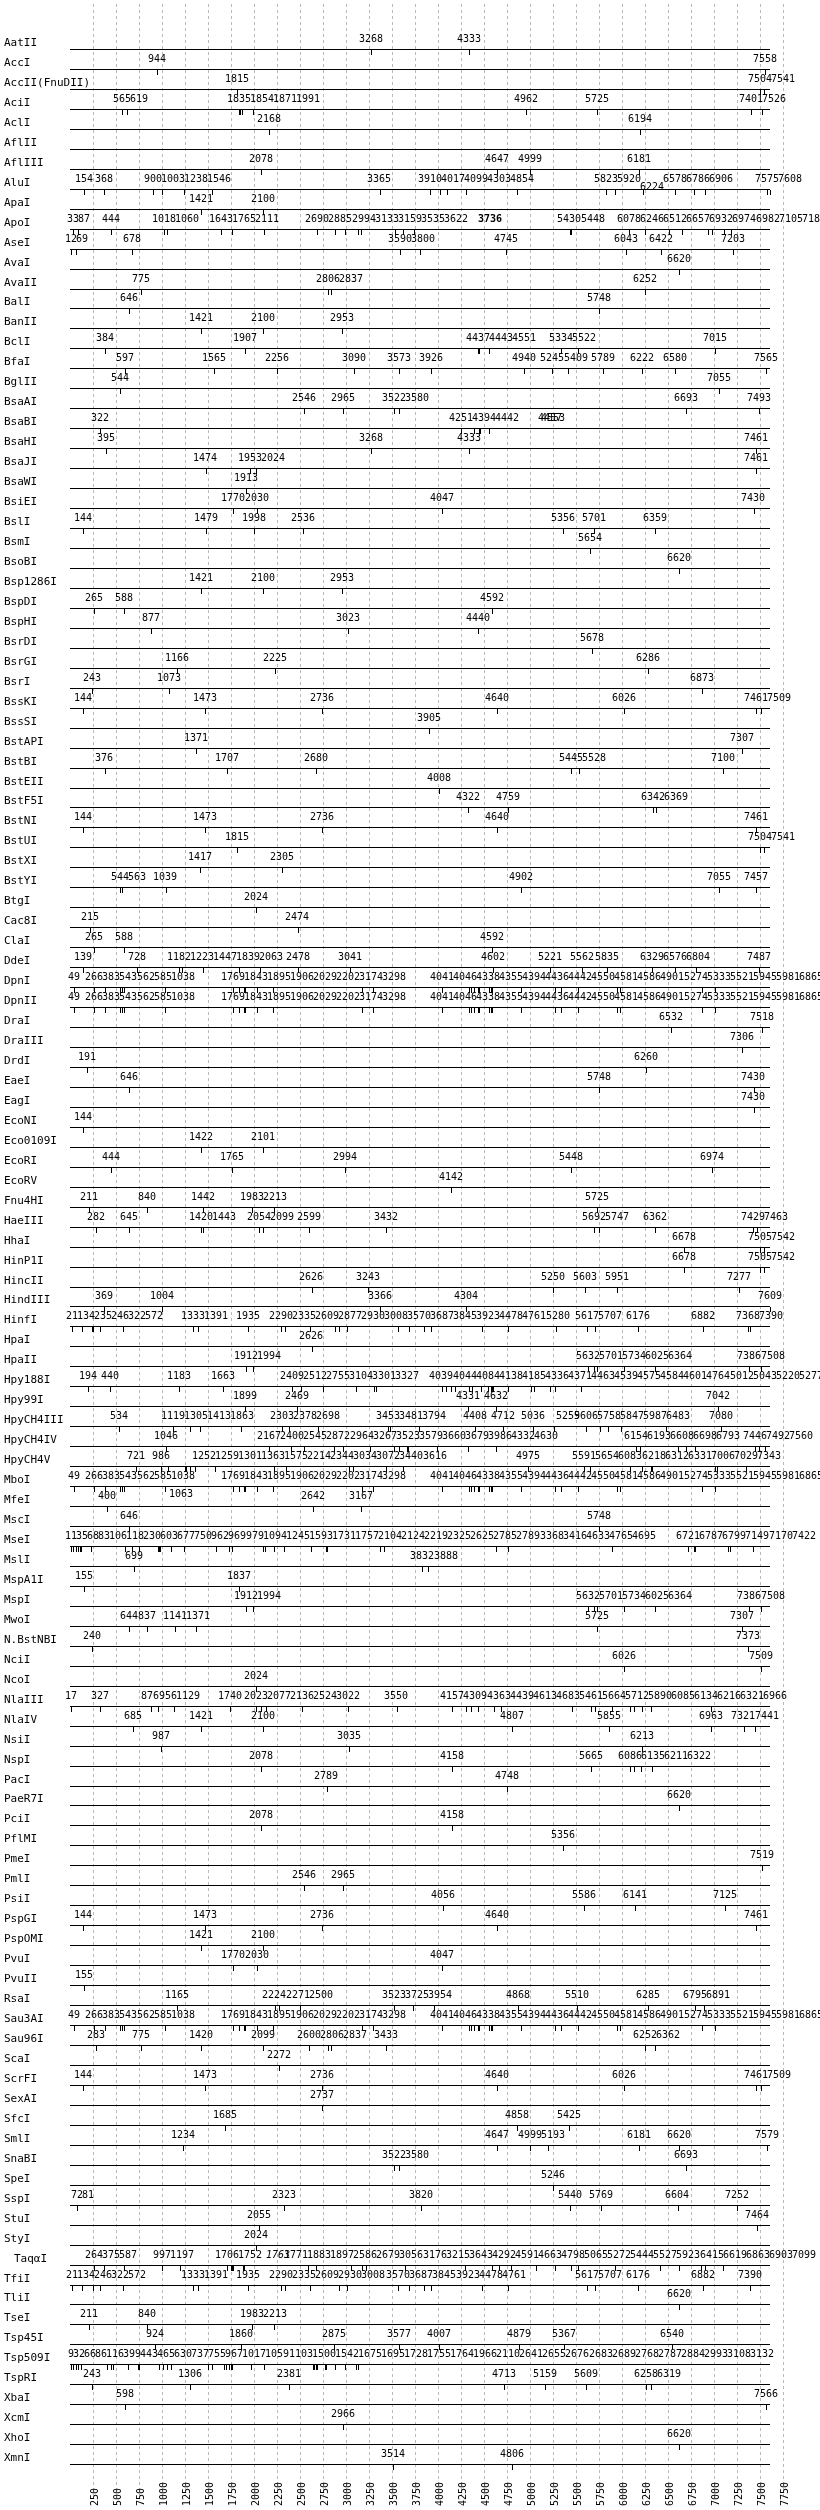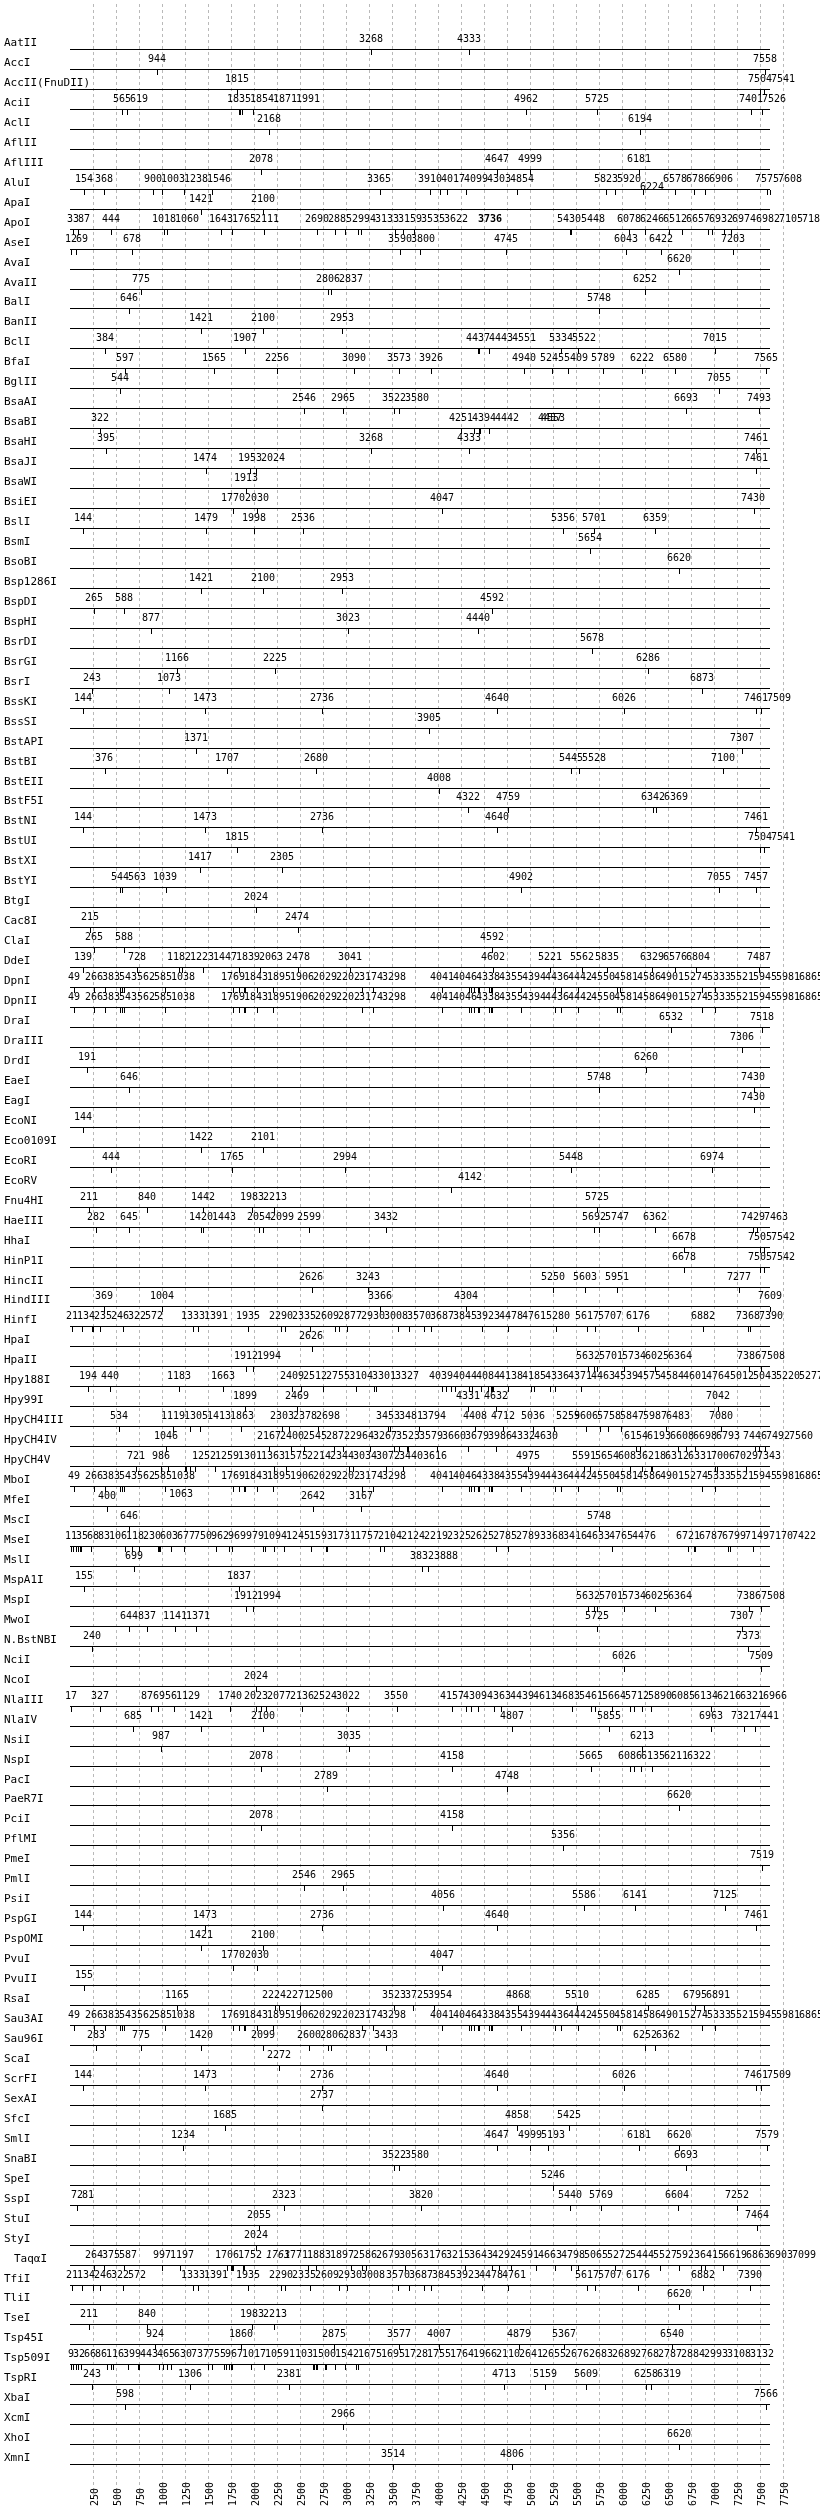--- a/index.html
+++ b/index.html
@@ -788,21 +788,21 @@
     <div class="tick" style="left: 571px; top: 1168px;"></div>
     <div class="tick" style="left: 712px; top: 1168px;"></div>
     <div class="slabel" style="left: 102px; top: 1151px;">444</div>
     <div class="slabel" style="left: 220px; top: 1151px;">1765</div>
     <div class="slabel" style="left: 333px; top: 1151px;">2994</div>
     <div class="slabel" style="left: 559px; top: 1151px;">5448</div>
     <div class="slabel" style="left: 700px; top: 1151px;">6974</div>
     <div class="ename" style="top: 1175px;">EcoRV</div>
     <div class="rowline" style="top: 1187px; left: 70px; width: 700px;"></div>
     <div class="tick" style="left: 451px; top: 1188px;"></div>
-    <div class="slabel" style="left: 458px; top: 1171px;">4142</div>
+    <div class="slabel" style="left: 439px; top: 1171px;">4142</div>
     <div class="ename" style="top: 1195px;">Fnu4HI</div>
     <div class="rowline" style="top: 1207px; left: 70px; width: 700px;"></div>
     <div class="tick" style="left: 89px; top: 1208px;"></div>
     <div class="tick" style="left: 147px; top: 1208px;"></div>
     <div class="tick" style="left: 203px; top: 1208px;"></div>
     <div class="tick" style="left: 252px; top: 1208px;"></div>
     <div class="tick" style="left: 274px; top: 1208px;"></div>
     <div class="tick" style="left: 597px; top: 1208px;"></div>
     <div class="slabel" style="left: 80px; top: 1191px;">211</div>
     <div class="slabel" style="left: 138px; top: 1191px;">840</div>
@@ -1312,21 +1312,21 @@
     <div class="slabel" style="left: 401px; top: 1530px;">2124</div>
     <div class="slabel" style="left: 424px; top: 1530px;">2219</div>
     <div class="slabel" style="left: 447px; top: 1530px;">2325</div>
     <div class="slabel" style="left: 470px; top: 1530px;">2625</div>
     <div class="slabel" style="left: 493px; top: 1530px;">2785</div>
     <div class="slabel" style="left: 516px; top: 1530px;">2789</div>
     <div class="slabel" style="left: 540px; top: 1530px;">3368</div>
     <div class="slabel" style="left: 563px; top: 1530px;">3416</div>
     <div class="slabel" style="left: 586px; top: 1530px;">4633</div>
     <div class="slabel" style="left: 609px; top: 1530px;">4765</div>
-    <div class="slabel" style="left: 632px; top: 1530px;">4476</div>
+    <div class="slabel" style="left: 632px; top: 1530px;">4695</div>
     <div class="slabel" style="left: 676px; top: 1530px;">6721</div>
     <div class="slabel" style="left: 699px; top: 1530px;">6787</div>
     <div class="slabel" style="left: 722px; top: 1530px;">6799</div>
     <div class="slabel" style="left: 745px; top: 1530px;">7149</div>
     <div class="slabel" style="left: 769px; top: 1530px;">7170</div>
     <div class="slabel" style="left: 792px; top: 1530px;">7422</div>
     <div class="ename" style="top: 1554px;">MslI</div>
     <div class="rowline" style="top: 1566px; left: 70px; width: 700px;"></div>
     <div class="tick" style="left: 134px; top: 1567px;"></div>
     <div class="tick" style="left: 422px; top: 1567px;"></div>

